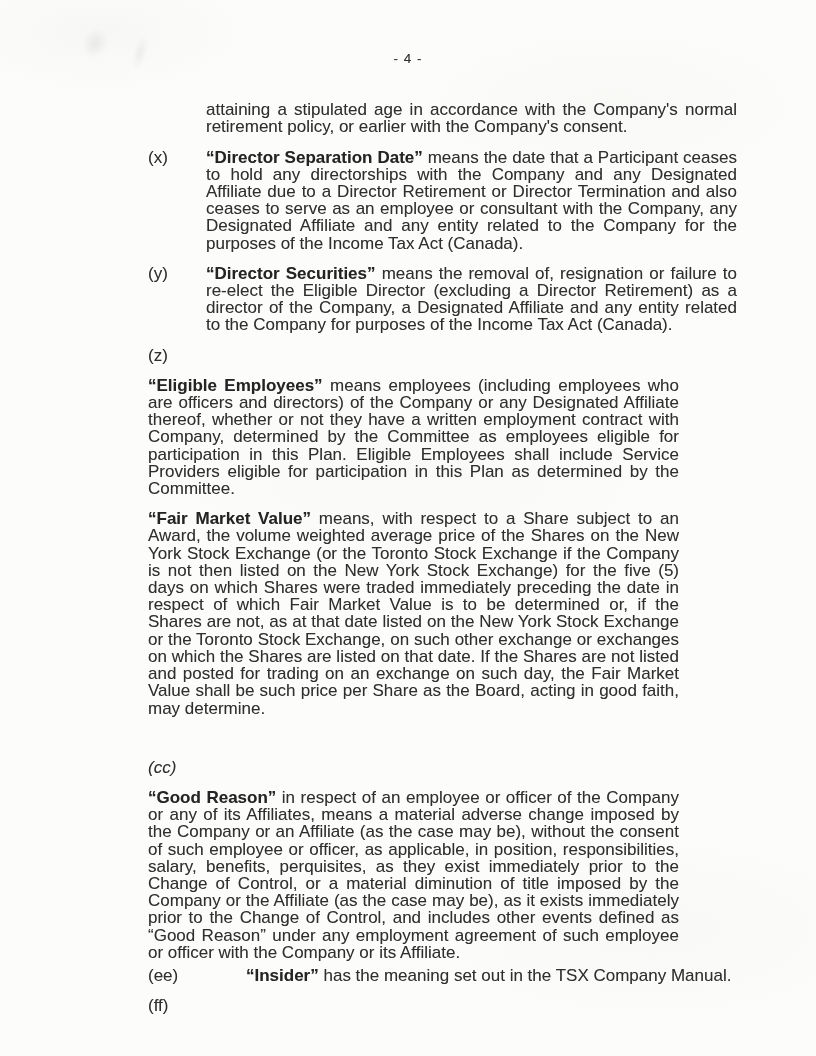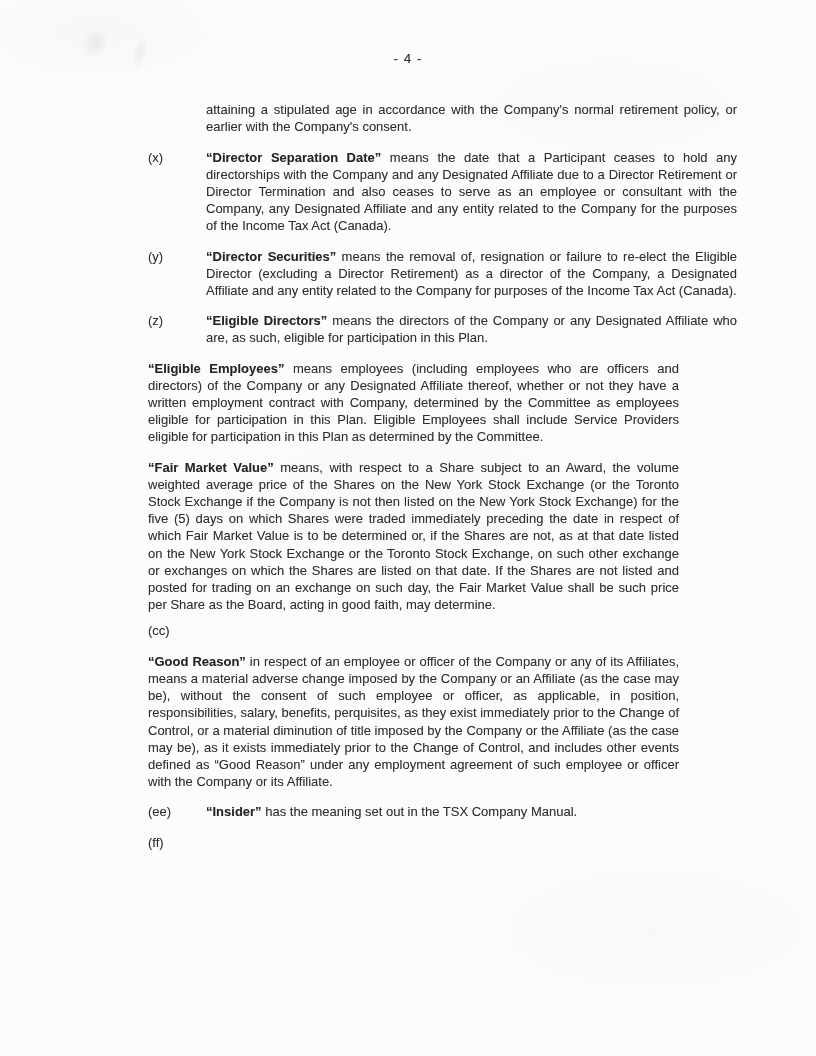--- a/index.html
+++ b/index.html
@@ -38,36 +38,36 @@
   }
   .page-number {
     padding-top: 50px;
     text-align: center;
     font-size: 13.5px;
     line-height: 17.2px;
     letter-spacing: 1px;
     text-shadow: 0 0 0.6px rgba(60,60,60,0.35);
   }
   .body-text {
-    font-size: 13px;
+    font-size: 17px;
     line-height: 17.2px;
     text-shadow: 0 0 0.6px rgba(60,60,60,0.30);
   }
   .intro-para {
     margin: 34px 0 0 206px;
     width: 531px;
     text-align: justify;
   }
   .def-row {
     display: flex;
     margin-left: 148px;
     margin-top: 13px;
   }
-  .def-row.gap-before-cc { margin-top: 9px; }
-  .def-row.gap-before-ee { margin-top: 13px; }
+  .def-row.gap-before-cc { margin-top: 42px; font-style: italic; }
+  .def-row.gap-before-ee { margin-top: 6px; gap: 40px; }
   .def-label {
     flex: 0 0 58px;
     width: 58px;
   }
   .def-text {
     margin: 0;
     width: 531px;
     text-align: justify;
   }
   .def-text .seg-b { font-weight: bold; color: #242424; }
@@ -90,21 +90,20 @@
     <p class="def-text body-text"><span class="seg-b">“Director Separation Date”</span><span> means the date that a Participant ceases to hold any directorships with the Company and any Designated Affiliate due to a Director Retirement or Director Termination and also ceases to serve as an employee or consultant with the Company, any Designated Affiliate and any entity related to the Company for the purposes of the </span><span class="seg-i">Income Tax Act</span><span> (Canada).</span></p>
   </div>
 
   <div class="def-row">
     <div class="def-label body-text">(y)</div>
     <p class="def-text body-text"><span class="seg-b">“Director Securities”</span><span> means the removal of, resignation or failure to re-elect the Eligible Director (excluding a Director Retirement) as a director of the Company, a Designated Affiliate and any entity related to the Company for purposes of the </span><span class="seg-i">Income Tax Act</span><span> (Canada).</span></p>
   </div>
 
   <div class="def-row">
     <div class="def-label body-text">(z)</div>
-    <p class="def-text body-text"><span class="seg-b">“Eligible Directors”</span><span> means the directors of the Company or any Designated Affiliate who are, as such, eligible for participation in this Plan.</span></p>
   </div>
 
   <div class="def-row">
     <p class="def-text body-text"><span class="seg-b">“Eligible Employees”</span><span> means employees (including employees who are officers and directors) of the Company or any Designated Affiliate thereof, whether or not they have a written employment contract with Company, determined by the Committee as employees eligible for participation in this Plan. Eligible Employees shall include Service Providers eligible for participation in this Plan as determined by the Committee.</span></p>
   </div>
 
   <div class="def-row">
     <p class="def-text body-text"><span class="seg-b">“Fair Market Value”</span><span> means, with respect to a Share subject to an Award, the volume weighted average price of the Shares on the New York Stock Exchange (or the Toronto Stock Exchange if the Company is not then listed on the New York Stock Exchange) for the five (5) days on which Shares were traded immediately preceding the date in respect of which Fair Market Value is to be determined or, if the Shares are not, as at that date listed on the New York Stock Exchange or the Toronto Stock Exchange, on such other exchange or exchanges on which the Shares are listed on that date. If the Shares are not listed and posted for trading on an exchange on such day, the Fair Market Value shall be such price per Share as the Board, acting in good faith, may determine.</span></p>
   </div>
 

